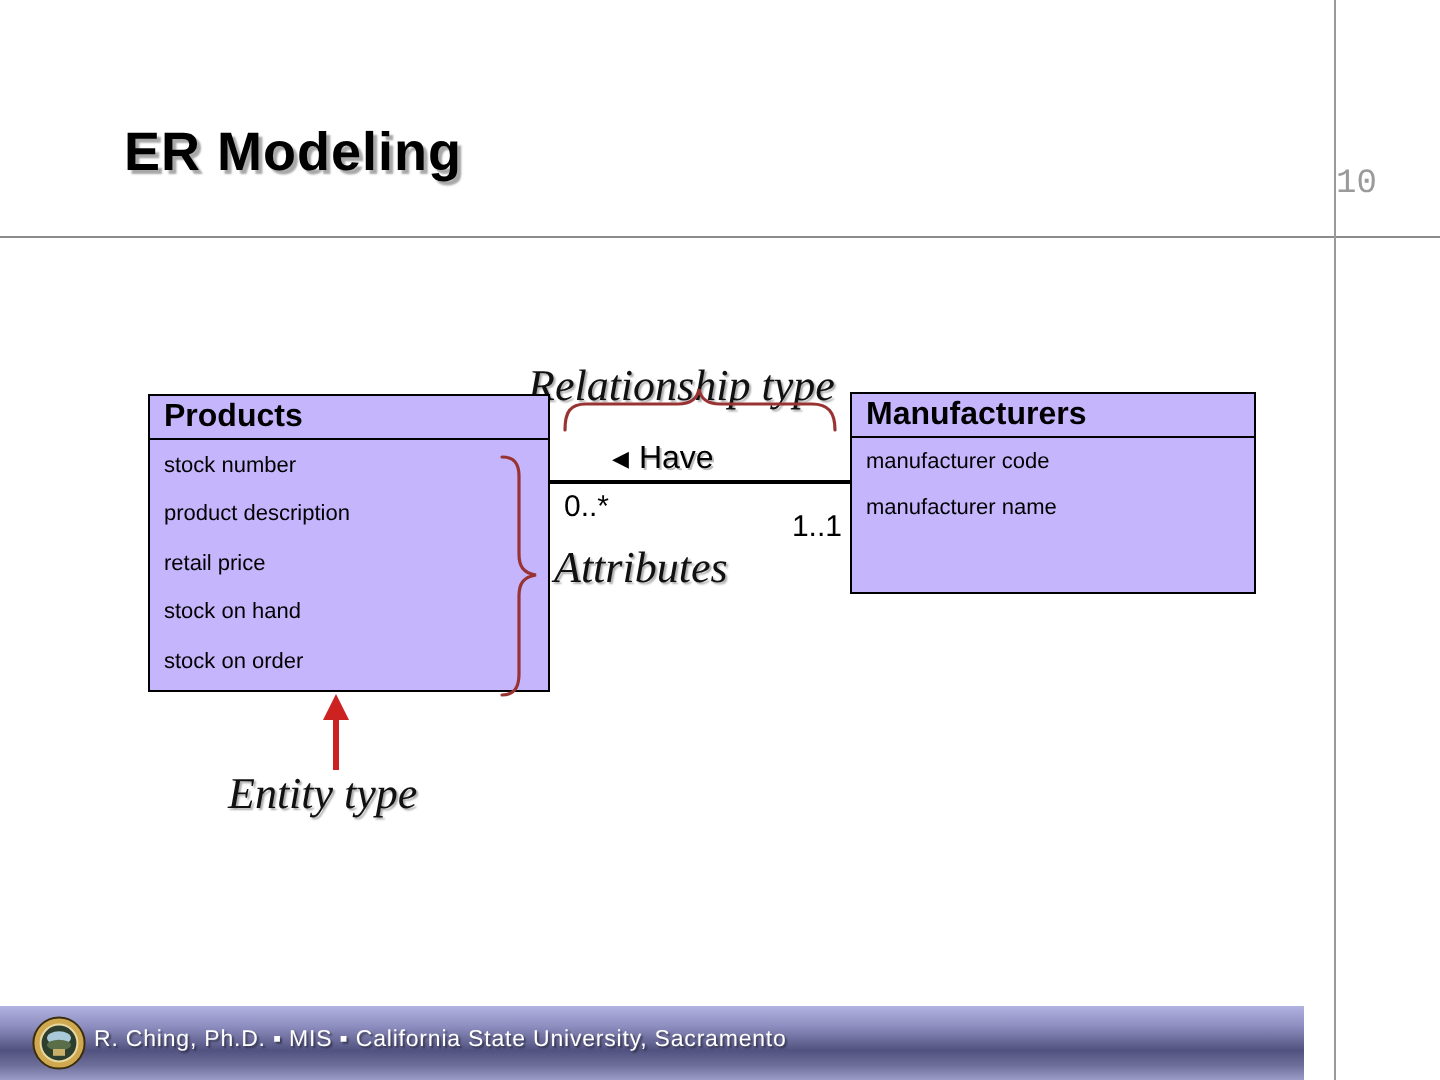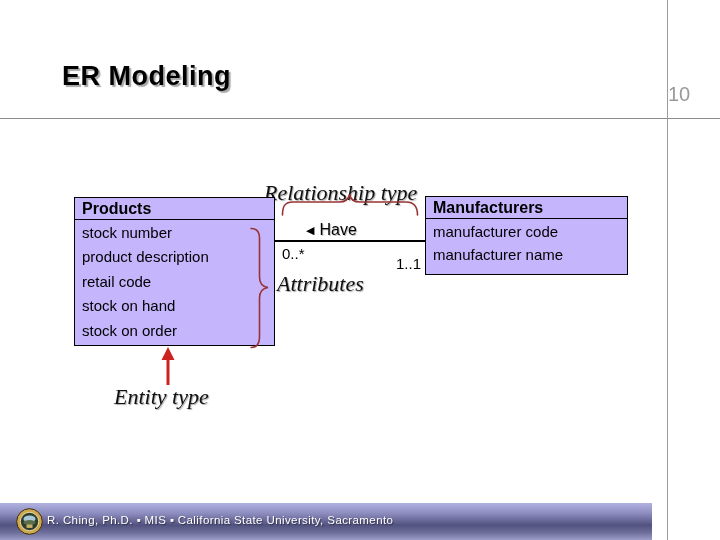--- a/index.html
+++ b/index.html
@@ -9,21 +9,21 @@
   }
   
   .slide-title{
     position:absolute;left:62px;top:61px;
     font-size:27px;font-weight:bold;color:#000;
     text-shadow:2px 2px 1px #a8a8a8;
     letter-spacing:0.5px;
   }
   .page-number{
     position:absolute;left:668px;top:83px;width:34px;
-    font-size:20px;color:#9a9a9a;
+    font-size:17px;color:#9a9a9a;font-family:Liberation Mono, monospace;
   }
   .header-rule{
     position:absolute;left:0;top:118px;width:720px;height:1px;
     background:#8c8c8c;
   }
   .side-rule{
     position:absolute;left:667px;top:0;width:1px;height:540px;
     background:#9a9a9a;z-index:30;
   }
   
@@ -36,29 +36,29 @@
   }
   .relationship-type-label{left:264px;top:180px;font-size:22px;}
   .attributes-label{left:277px;top:271px;font-size:22px;}
   .entity-type-label{left:114px;top:384px;font-size:22px;}
   
   .entity-box{
     position:absolute;background:#c4b5fd;border:1.5px solid #000;
     box-sizing:border-box;z-index:5;
   }
   .products-box{left:74px;top:197px;width:201px;height:149px;}
-  .manufacturers-box{left:425px;top:196px;width:203px;height:79px;}
+  .manufacturers-box{left:425px;top:196px;width:203px;height:101px;}
   .entity-header{
     font-size:16px;font-weight:bold;color:#000;
     padding:2px 0 1px 7px;border-bottom:1.5px solid #000;
     white-space:nowrap;
   }
   .entity-attrs{margin:0;padding:1px 0 0 7px;list-style:none;}
   .entity-attrs li{
-    font-size:15px;color:#000;white-space:nowrap;
+    font-size:11px;color:#000;white-space:nowrap;
   }
   .products-box .entity-attrs li{line-height:24.4px;}
   .manufacturers-box .entity-attrs li{line-height:23px;}
   
   .relationship-line{
     position:absolute;left:275px;top:240px;width:150px;height:1.5px;
     background:#000;z-index:4;
   }
   .have-label{
     position:absolute;left:306px;top:221px;z-index:6;
@@ -104,21 +104,21 @@
 
 <div class="serif-label relationship-type-label">Relationship type</div>
 <div class="serif-label attributes-label">Attributes</div>
 <div class="serif-label entity-type-label">Entity type</div>
 
 <div class="entity-box products-box">
   <div class="entity-header">Products</div>
   <ul class="entity-attrs">
     <li>stock number</li>
     <li>product description</li>
-    <li>retail code</li>
+    <li>retail price</li>
     <li>stock on hand</li>
     <li>stock on order</li>
   </ul>
 </div>
 
 <div class="entity-box manufacturers-box">
   <div class="entity-header">Manufacturers</div>
   <ul class="entity-attrs">
     <li>manufacturer code</li>
     <li>manufacturer name</li>

